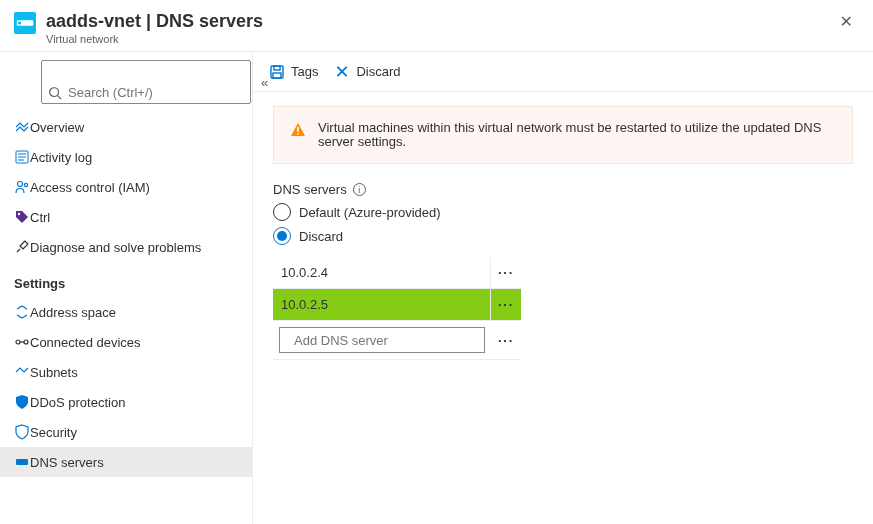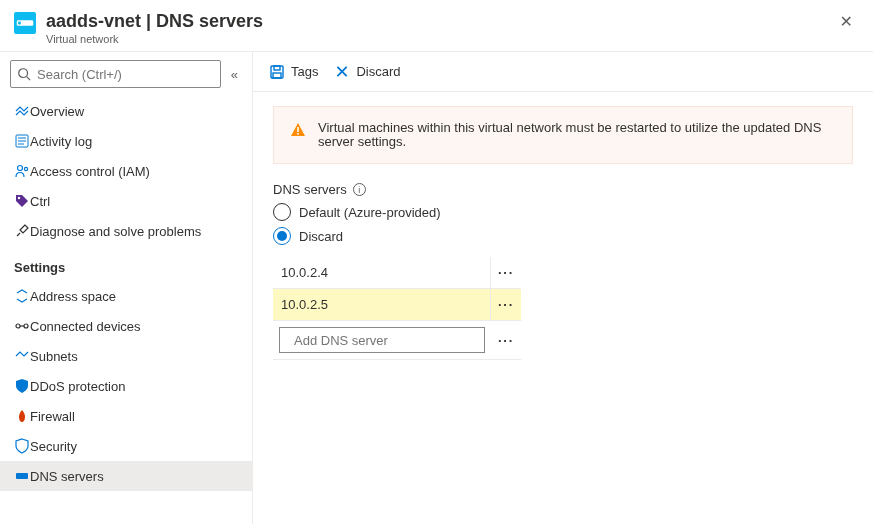--- a/index.html
+++ b/index.html
@@ -9,21 +9,21 @@
     .header-icon { width: 22px; height: 22px; background: #0ebbf0; display: flex; align-items: center; justify-content: center; color: #fff; font-size: 10px; border-radius: 2px; flex-shrink: 0; margin-top: 2px; }
     .header-text { flex: 1; margin-left: 10px; }
     .page-title { font-size: 18px; font-weight: 600; line-height: 22px; }
     .page-subtitle { font-size: 11px; color: #605e5c; margin-top: 1px; }
     .close-btn { font-size: 16px; color: #605e5c; cursor: pointer; padding: 4px 6px; line-height: 1; }
 
     .body { display: flex; height: calc(100% - 46px); }
 
     .sidebar { width: 253px; border-right: 1px solid #edebe9; display: flex; flex-direction: column; position: relative; }
     .search-row { padding: 8px 10px; display: flex; align-items: center; gap: 6px; }
-    .search-box { flex: 1; display: flex; align-items: center; border: 1px solid #8a8886; border-radius: 2px; padding: 3px 6px; height: 28px; }
+    .search-box { flex: 1; display: flex; align-items: flex-end; border: 1px solid #8a8886; border-radius: 2px; padding: 3px 6px; height: 44px; margin-left: 31px; }
     .search-box svg { width: 14px; height: 14px; color: #605e5c; flex-shrink: 0; }
     .search-box input { border: none; outline: none; font-size: 13px; flex: 1; margin-left: 6px; color: #323130; }
     .collapse-btn { color: #605e5c; cursor: pointer; font-size: 13px; padding: 4px; }
 
     .nav { flex: 1; overflow-y: auto; padding-bottom: 6px; }
     .nav::-webkit-scrollbar { width: 14px; }
     .nav::-webkit-scrollbar-track { background: #f3f2f1; }
     .nav::-webkit-scrollbar-thumb { background: #c8c6c4; }
     .nav-item { display: flex; align-items: center; padding: 7px 10px 7px 14px; cursor: pointer; }
     .nav-item.selected { background: #edebe9; }
@@ -44,21 +44,21 @@
     .section-label { display: flex; align-items: center; gap: 6px; margin-top: 18px; font-size: 13px; }
     .info-icon { width: 13px; height: 13px; border: 1px solid #605e5c; border-radius: 50%; display: inline-flex; align-items: center; justify-content: center; font-size: 9px; color: #605e5c; }
 
     .radio-row { display: flex; align-items: center; gap: 8px; margin-top: 6px; cursor: pointer; }
     .radio { width: 18px; height: 18px; border: 1px solid #323130; border-radius: 50%; display: inline-flex; align-items: center; justify-content: center; }
     .radio.checked { border-color: #0078d4; }
     .radio.checked::after { content: ""; width: 10px; height: 10px; background: #0078d4; border-radius: 50%; }
 
     .dns-list { margin-top: 12px; width: 248px; }
     .dns-row { display: flex; align-items: center; border-bottom: 1px solid #edebe9; }
-    .dns-row.highlighted { background: #fef9c3; }
+    .dns-row.highlighted { background: #84cc16; }
     .dns-cell { flex: 1; padding: 8px 8px; font-size: 13px; border-right: 1px solid #edebe9; }
     .dns-more { width: 30px; text-align: center; cursor: pointer; color: #323130; font-weight: 700; letter-spacing: 1px; }
     .dns-add-row { display: flex; align-items: center; padding: 6px 0 6px 6px; border-bottom: 1px solid #edebe9; gap: 6px; }
     .dns-add-row input { flex: 1; border: 1px solid #8a8886; padding: 4px 14px; font-size: 13px; height: 26px; outline: none; }
   </style>
 </head>
 <body>
 
 <div class="header">
   <span class="header-icon">
@@ -168,28 +168,20 @@
       <div class="nav-item">
         <span class="nav-icon">
             <svg viewBox="0 0 16 16" fill="#0078d4">
               <path d="M8 1 L14 3 V8 C14 12 8 15 8 15 C8 15 2 12 2 8 V3 Z"></path>
             </svg>
           </span>
         <span class="nav-label">DDoS protection</span>
       </div>
       <div class="nav-item">
         <span class="nav-icon">
-            <svg viewBox="0 0 16 16" fill="#d83b01">
-              <path d="M8 2 C8 2 5 5 5 9 C5 12 6.5 14 8 14 C9.5 14 11 12 11 9 C11 5 8 2 8 2 Z"></path>
-            </svg>
-          </span>
-        <span class="nav-label">Firewall</span>
-      </div>
-      <div class="nav-item">
-        <span class="nav-icon">
             <svg viewBox="0 0 16 16" fill="none" stroke="#0078d4" stroke-width="1.2">
               <path d="M8 1 L14 3 V8 C14 12 8 15 8 15 C8 15 2 12 2 8 V3 Z"></path>
             </svg>
           </span>
         <span class="nav-label">Security</span>
       </div>
       <div class="nav-item selected">
         <span class="nav-icon">
             <svg viewBox="0 0 16 16" fill="#0078d4">
               <rect x="2" y="5" width="12" height="6" rx="1"></rect>

